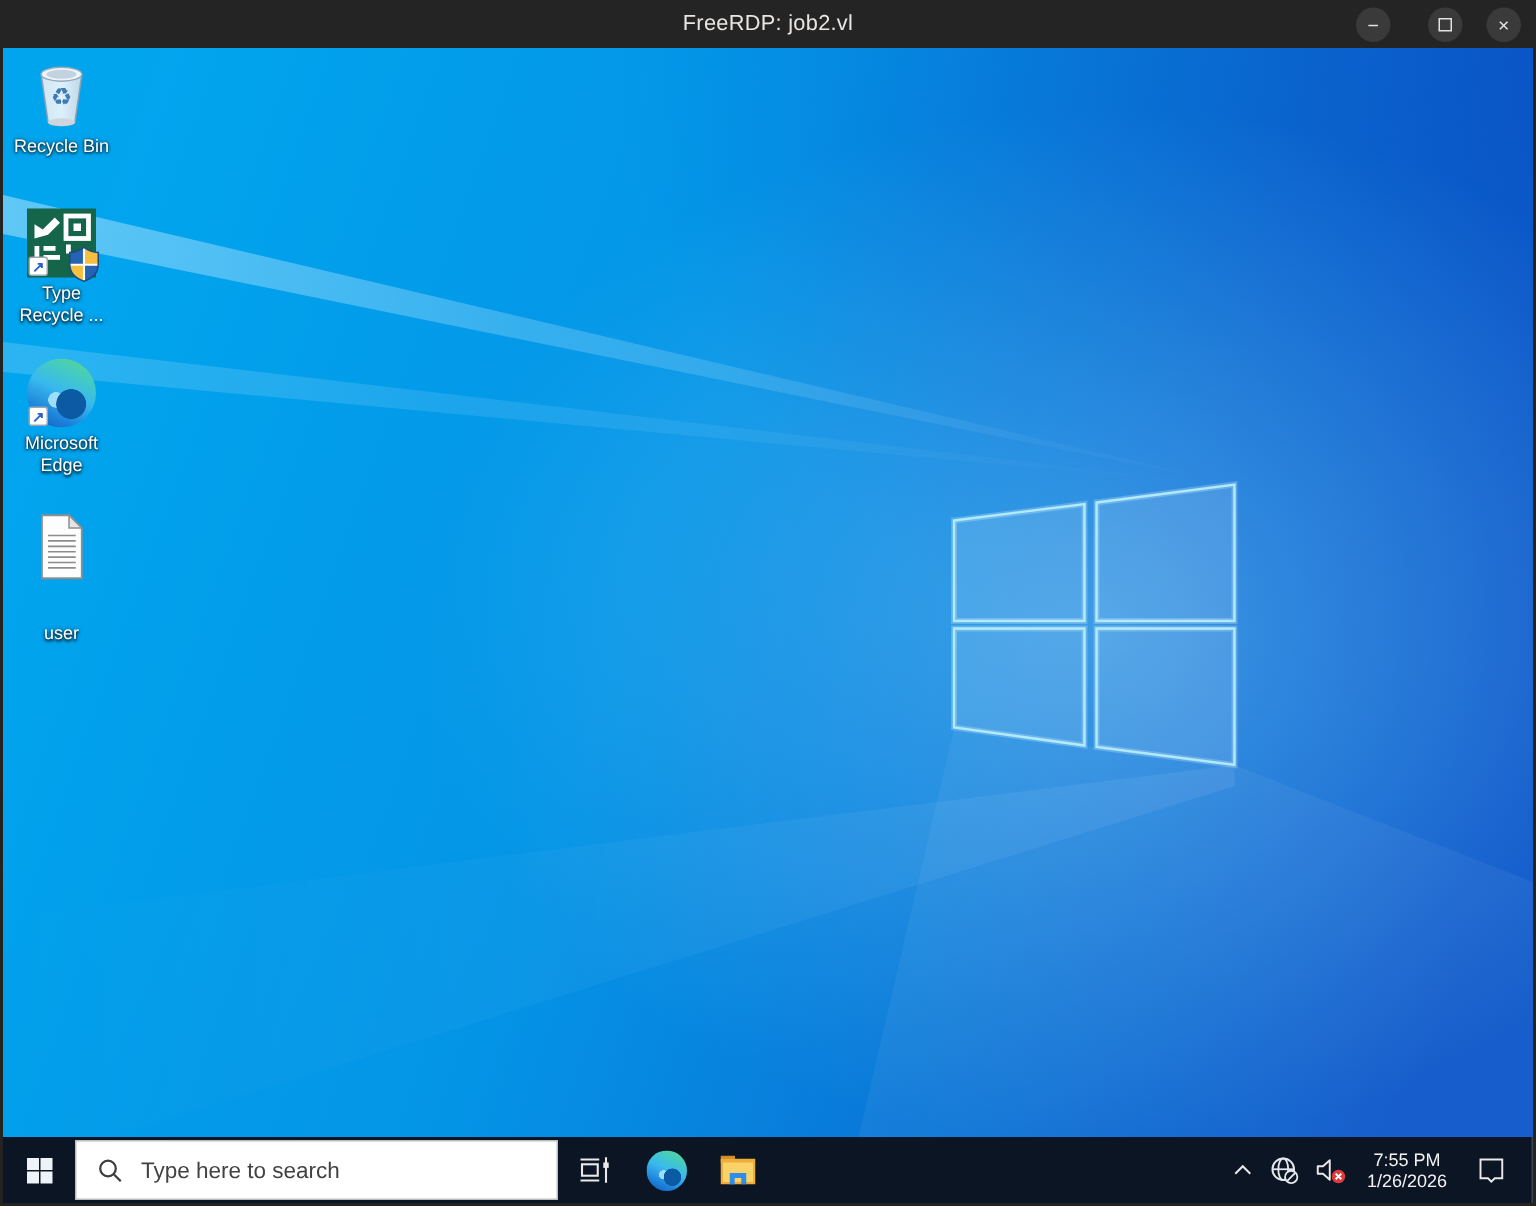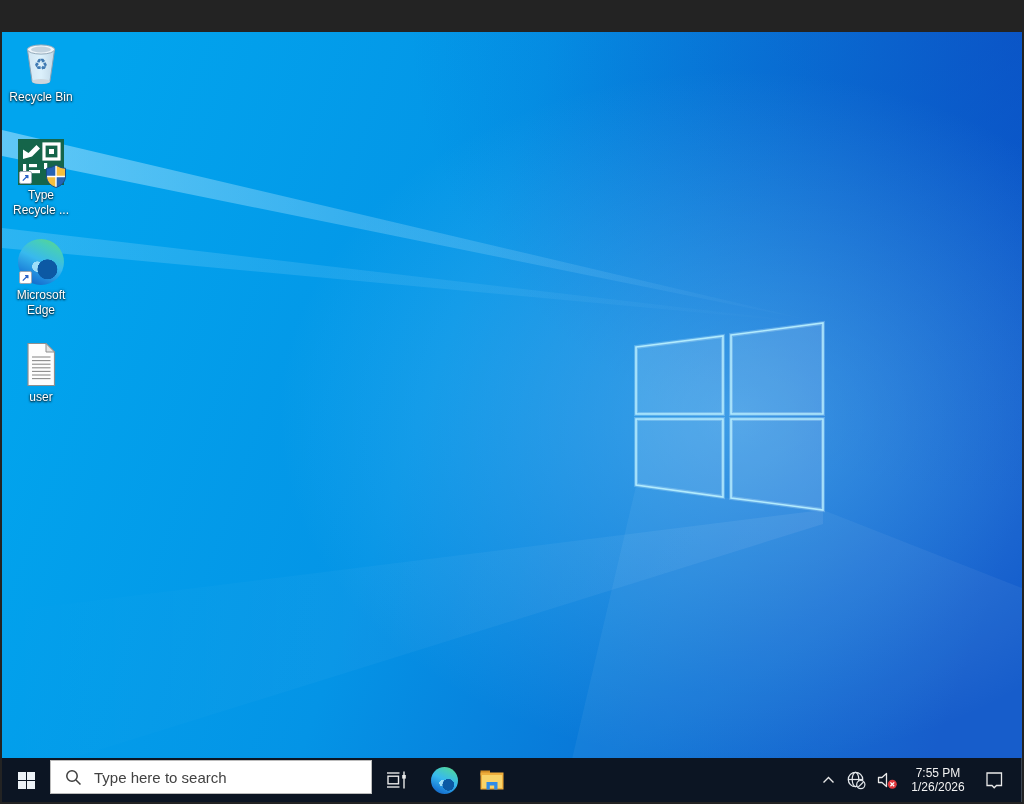--- a/index.html
+++ b/index.html
@@ -44,21 +44,21 @@
       linear-gradient(205deg, #5fd880 2%, #46cdbb 22%, #38b9ee 48%, #1b7fd8 78%, #1059b8 100%); }
 
   
   .taskbar { position:absolute; left:0; right:0; bottom:0; height:44px; background:#0c1523;
     display:flex; align-items:stretch; }
   .tbtn { width:48px; height:44px; background:transparent; border:none; display:flex;
     align-items:center; justify-content:center; cursor:pointer; padding:0; }
   .win-grid { width:17px; height:17px; display:grid;
     grid-template-columns:8px 8px; grid-template-rows:8px 8px; gap:1px; }
   .win-grid i { background:#eef3f8; display:block; }
-  .searchbox { width:322px; height:34px; margin-top:2px; background:#ffffff;
+  .searchbox { width:322px; height:40px; margin-top:2px; background:#ffffff;
     border:1px solid #bcbcbc; display:flex; align-items:center; cursor:text; }
   .searchbox svg { margin:0 12px 0 14px; flex:0 0 auto; }
   .searchbox input { border:none; outline:none; flex:1; font-family:"Liberation Sans",sans-serif;
     font-size:15px; color:#3f3f3f; background:transparent; }
   .searchbox input::placeholder { color:#424242; opacity:1; }
   .edge-swirl.small { width:27px; height:27px; }
 
   .tray { margin-left:auto; display:flex; align-items:center; height:44px; }
   .traybtn { background:transparent; border:none; height:44px; display:flex; align-items:center;
     justify-content:center; cursor:pointer; padding:0; }
@@ -66,20 +66,34 @@
     font-size:12px; line-height:14px; text-align:center; font-family:"Liberation Sans",sans-serif; }
   .tray-divider { width:1px; height:44px; background:#3c4654; margin-left:6px; }
 
   svg { display:block; }
 </style>
 </head>
 <body>
 
 <div class="stage">
 
+  <div class="titlebar">
+    <div class="title">FreeRDP: job2.vl</div>
+    <div class="controls">
+      <button class="wbtn min">
+        <span>−</span>
+      </button>
+      <button class="wbtn">
+        <span class="max-glyph"></span>
+      </button>
+      <button class="wbtn">
+        <span>×</span>
+      </button>
+    </div>
+  </div>
 
   <div class="desktop">
 
     <svg class="wallpaper" width="1020" height="770" viewBox="0 0 1020 770" preserveAspectRatio="none">
       <defs>
         <linearGradient id="bg" x1="0" y1="0.35" x2="1" y2="0.62">
           <stop offset="0" stop-color="#01a5ee"></stop>
           <stop offset="0.42" stop-color="#0494e6"></stop>
           <stop offset="0.72" stop-color="#0a74d6"></stop>
           <stop offset="1" stop-color="#0b55c9"></stop>
@@ -190,21 +204,21 @@
       <div class="art">
         <div class="edge-swirl"></div>
         <span class="shortcut-badge" style="left:2px;bottom:2px;">↗</span>
       </div>
       <div class="lbl">
         <span>Microsoft</span>
         <span>Edge</span>
       </div>
     </div>
 
-    <div class="dicon" style="top:308px;">
+    <div class="dicon" style="top:308px;gap:25px;">
       <div class="art">
         <svg width="36" height="45" viewBox="0 0 36 45">
           <path d="M5,1.5 H23 L31.5,10 V43.5 H5 Z" fill="#fdfdfd" stroke="#8f8f8f" stroke-width="1.2"></path>
           <path d="M23,1.5 V10 H31.5 Z" fill="#e4e4e4" stroke="#8f8f8f" stroke-width="1"></path>
           <g stroke="#8c8c8c" stroke-width="1.1">
             <line x1="9" y1="15" x2="27.5" y2="15"></line>
             <line x1="9" y1="18.6" x2="27.5" y2="18.6"></line>
             <line x1="9" y1="22.2" x2="27.5" y2="22.2"></line>
             <line x1="9" y1="25.8" x2="27.5" y2="25.8"></line>
             <line x1="9" y1="29.4" x2="27.5" y2="29.4"></line>

